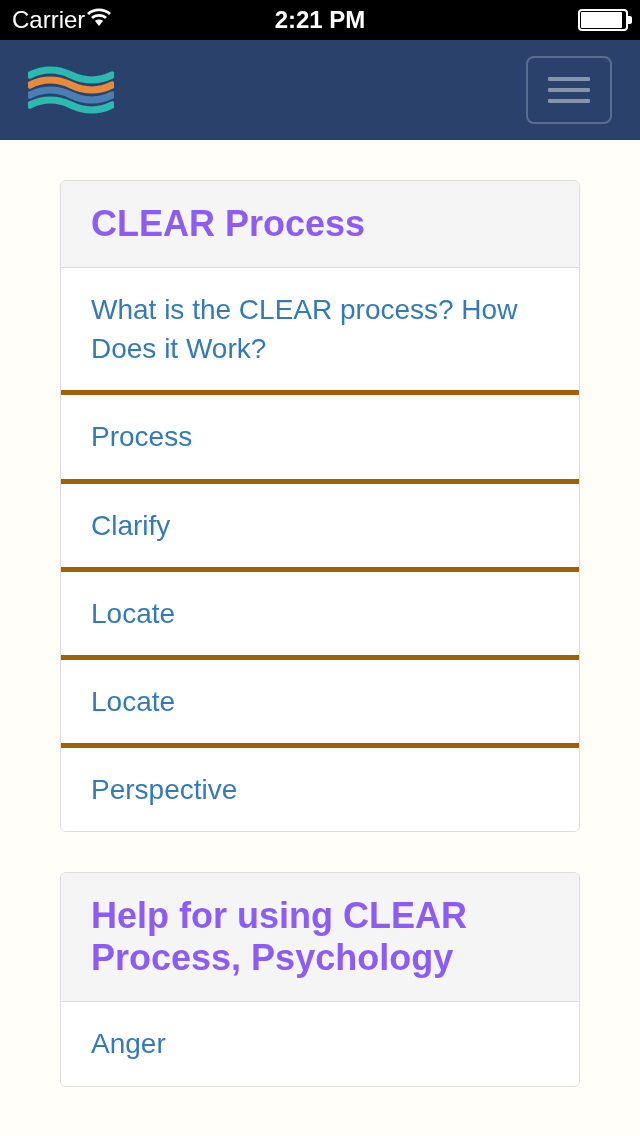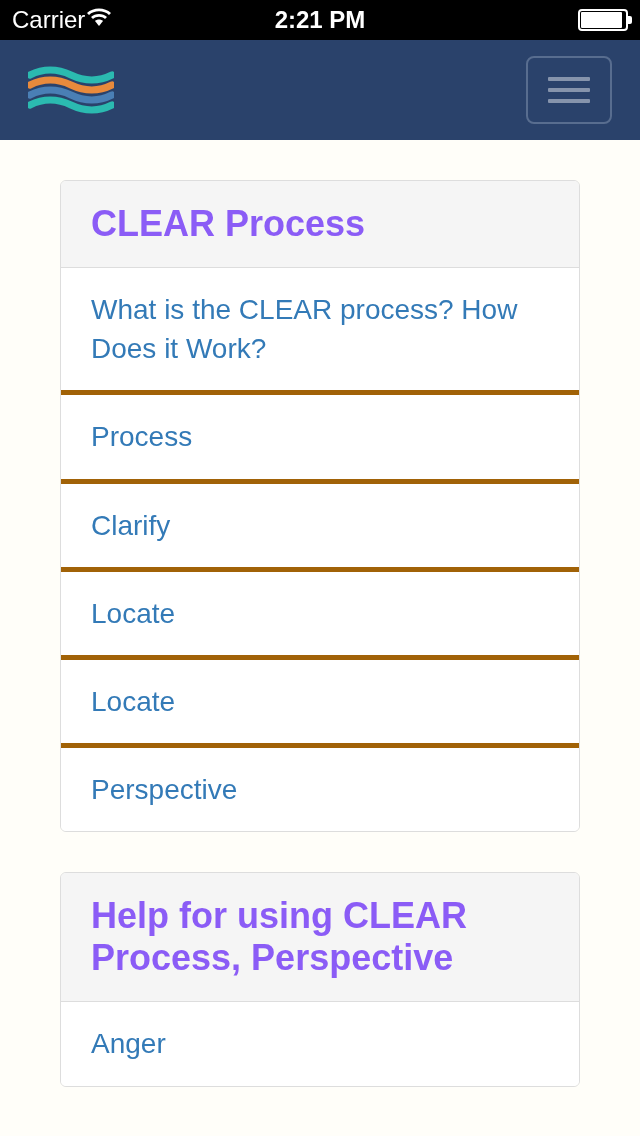--- a/index.html
+++ b/index.html
@@ -191,18 +191,18 @@
     </div>
     <div class="list-item">
       <a>Locate</a>
     </div>
     <div class="list-item">
       <a>Perspective</a>
     </div>
   </div>
 
   <div class="panel">
-    <div class="panel-header">Help for using CLEAR Process, Perspective</div>
+    <div class="panel-header">Help for using CLEAR Process, Psychology</div>
     <div class="list-item">
       <a>Anger</a>
     </div>
   </div>
 </div>
 
 </body></html>

